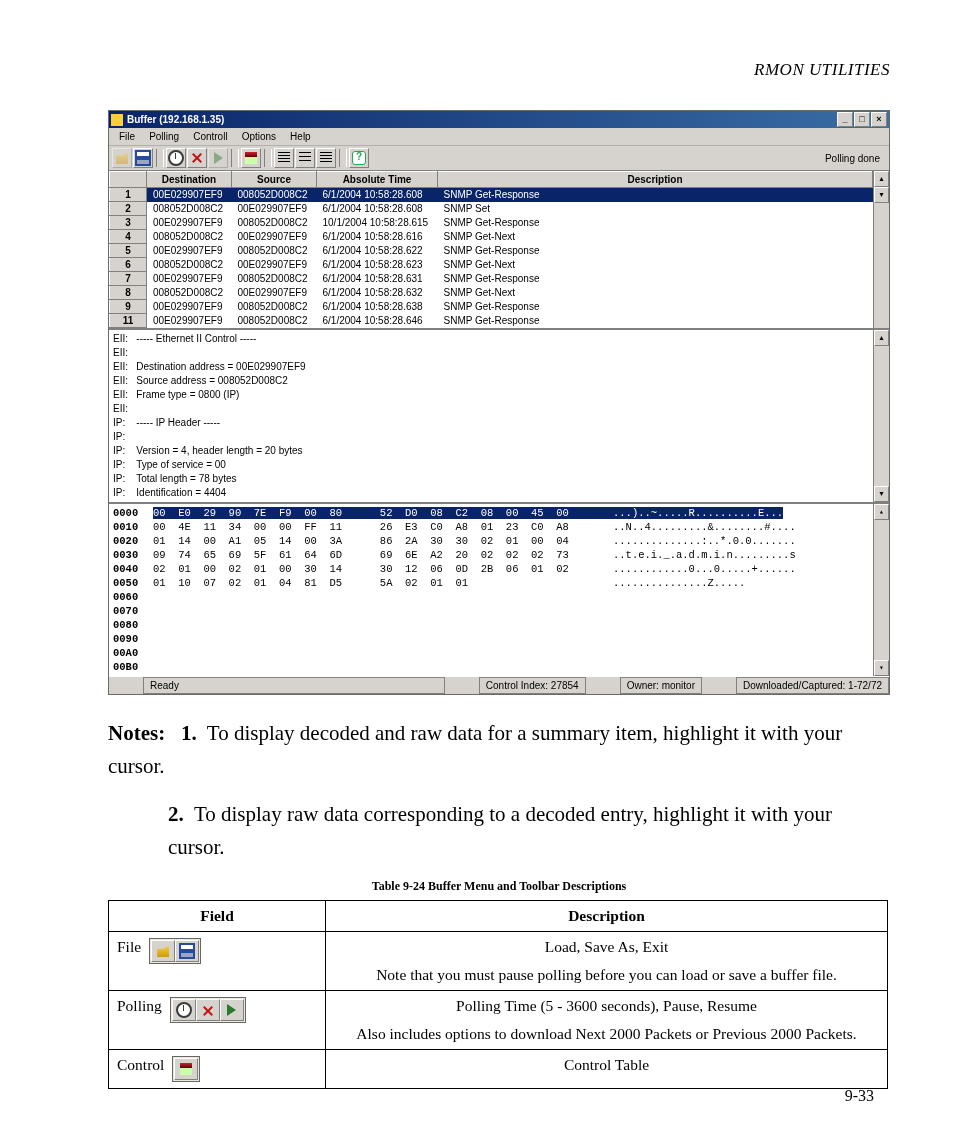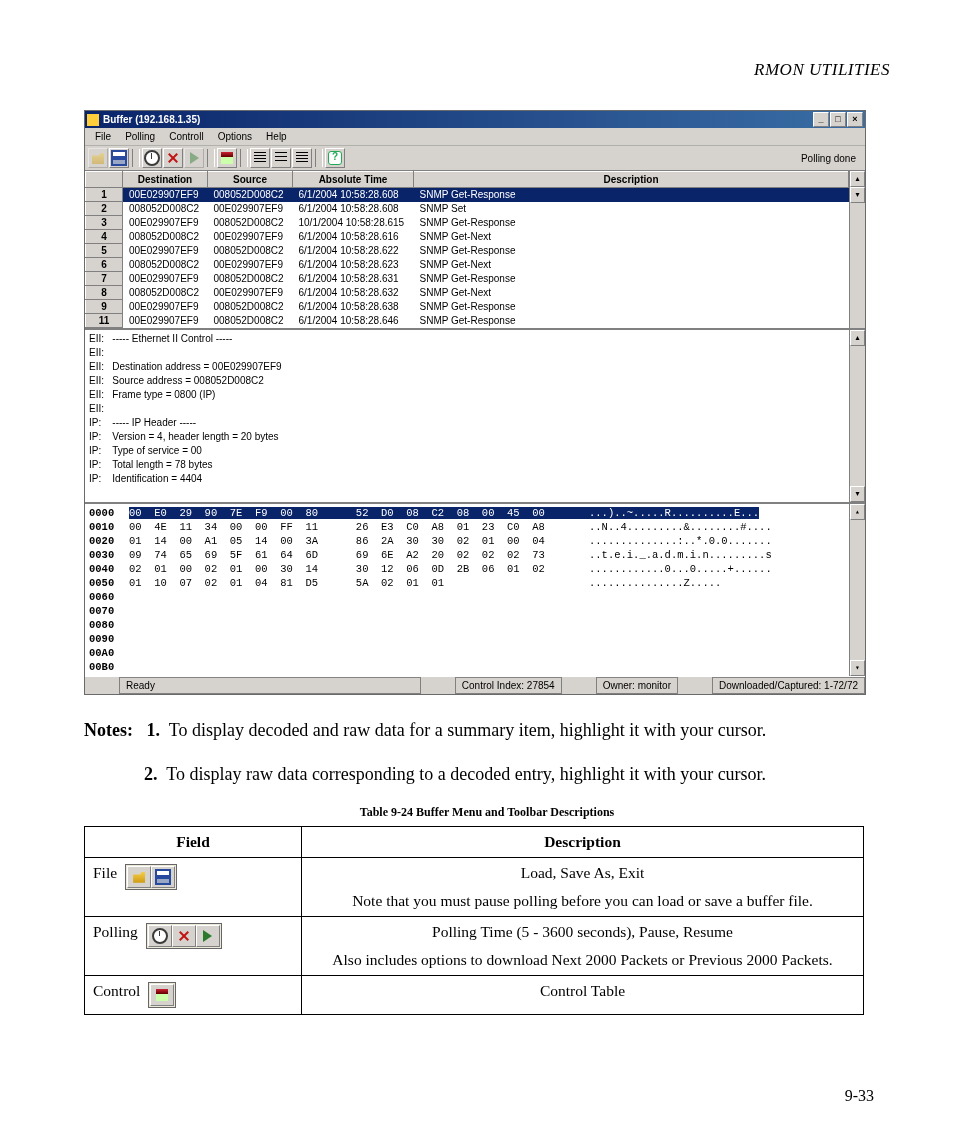--- a/index.html
+++ b/index.html
@@ -5,21 +5,21 @@
   body {
     margin: 0;
     font-family: Georgia, 'Times New Roman', serif;
     background: #fff;
     color: #000;
   }
   .page {
     width: 954px;
     height: 1145px;
     box-sizing: border-box;
-    padding: 60px 64px 40px 84px;
+    padding: 60px 64px 40px 108px;
     position: relative;
   }
   .header-right {
     text-align: right;
     font-size: 17px;
     font-style: italic;
     letter-spacing: 0.5px;
     margin-bottom: 30px;
   }
   .header-right .caps { font-variant: small-caps; font-style: italic; }
@@ -170,21 +170,21 @@
   .statusbar .cell {
     padding: 1px 6px;
     border: 1px solid #808080;
     border-top-color:#848484;
     height: 13px;
     display:flex;align-items:center;margin-left:34px;
   }
   .statusbar .grow { flex:1 }
 
   
-  .notes { margin-top: 22px; font-size: 18px; line-height: 1.55;}
+  .notes { margin-top: 22px; font-size: 21px; line-height: 1.55;}
   .notes p { margin: 4px 0 16px 0; }
   .notes .label { font-weight: bold; }
 
   .tbl-caption { text-align: center; font-weight: bold; font-size: 12px; margin: 10px 0 6px 0;}
   table.desc {
     width: 780px;
     border-collapse: collapse;
     font-size: 15.5px;
   }
   table.desc th, table.desc td {
@@ -362,20 +362,21 @@
 
     <div class="decode-pane">
       <div class="decode-lines" id="decode-lines">
           <div class="dline">EII:   ----- Ethernet II Control -----</div>
           <div class="dline">EII:</div>
           <div class="dline">EII:   Destination address = 00E029907EF9</div>
           <div class="dline">EII:   Source address = 008052D008C2</div>
           <div class="dline">EII:   Frame type = 0800 (IP)</div>
           <div class="dline">EII:</div>
           <div class="dline">IP:    ----- IP Header -----</div>
+          <div class="dline">IP:</div>
           <div class="dline">IP:    Version = 4, header length = 20 bytes</div>
           <div class="dline">IP:    Type of service = 00</div>
           <div class="dline">IP:    Total length = 78 bytes</div>
           <div class="dline">IP:    Identification = 4404</div>
         </div>
       <div class="vscroll">
         <div class="arrow">▴</div>
         <div class="arrow" style="margin-top:140px">▾</div>
       </div>
     </div>

